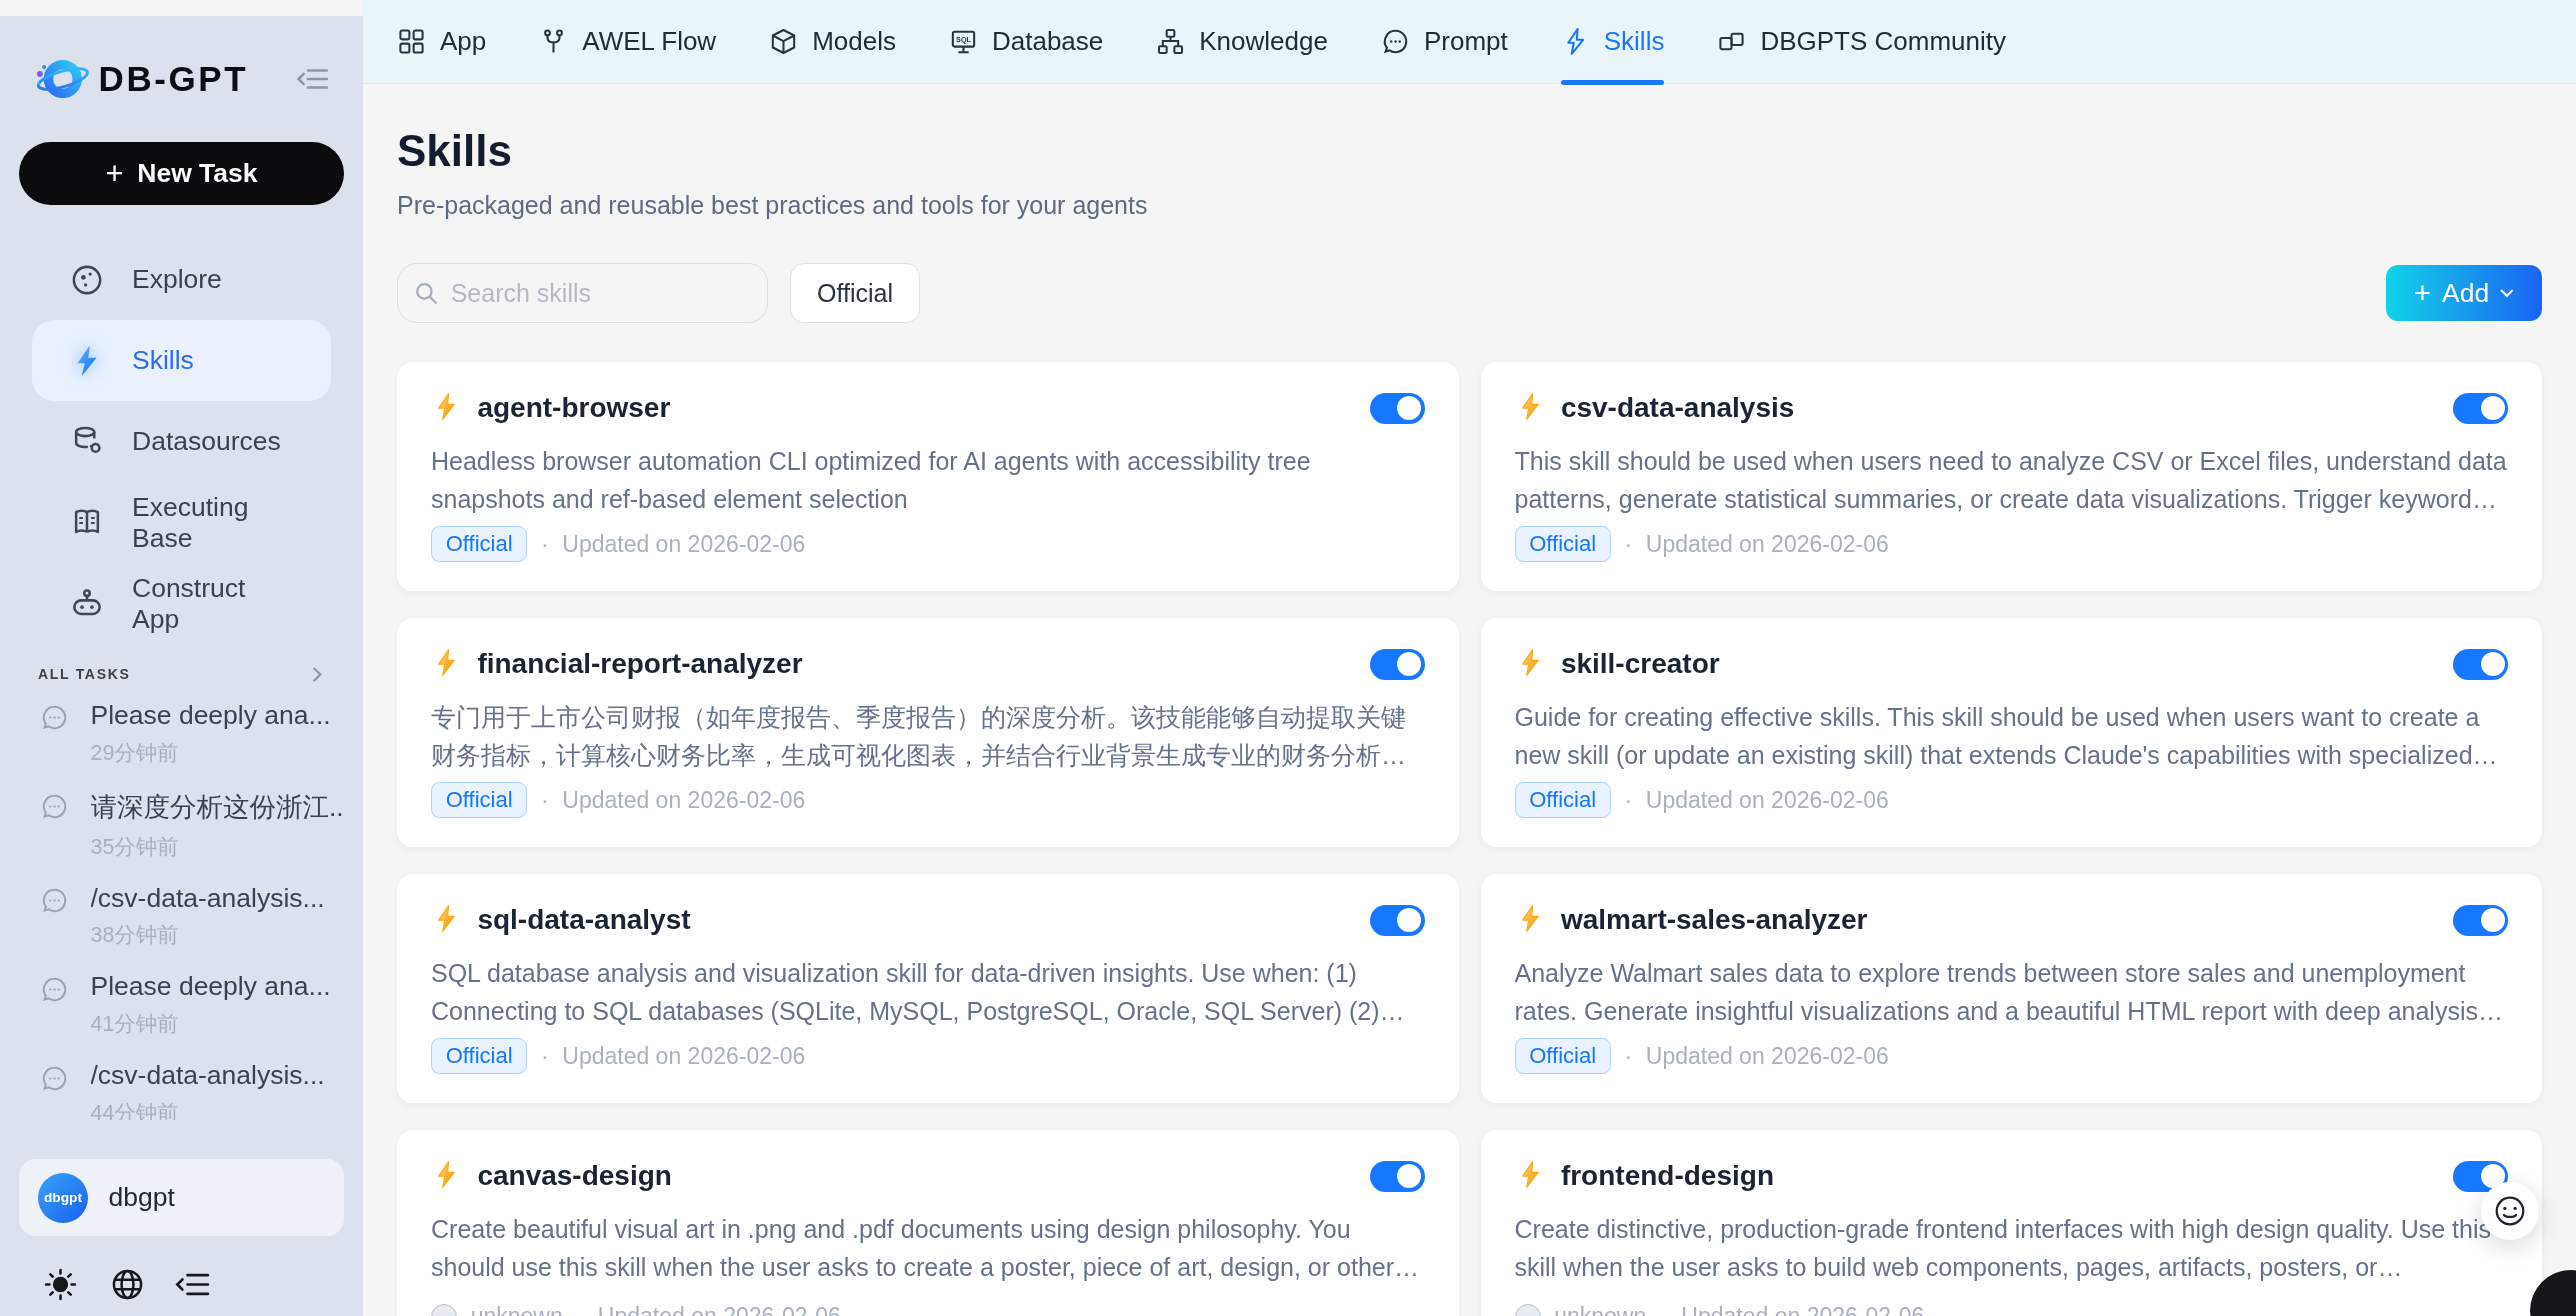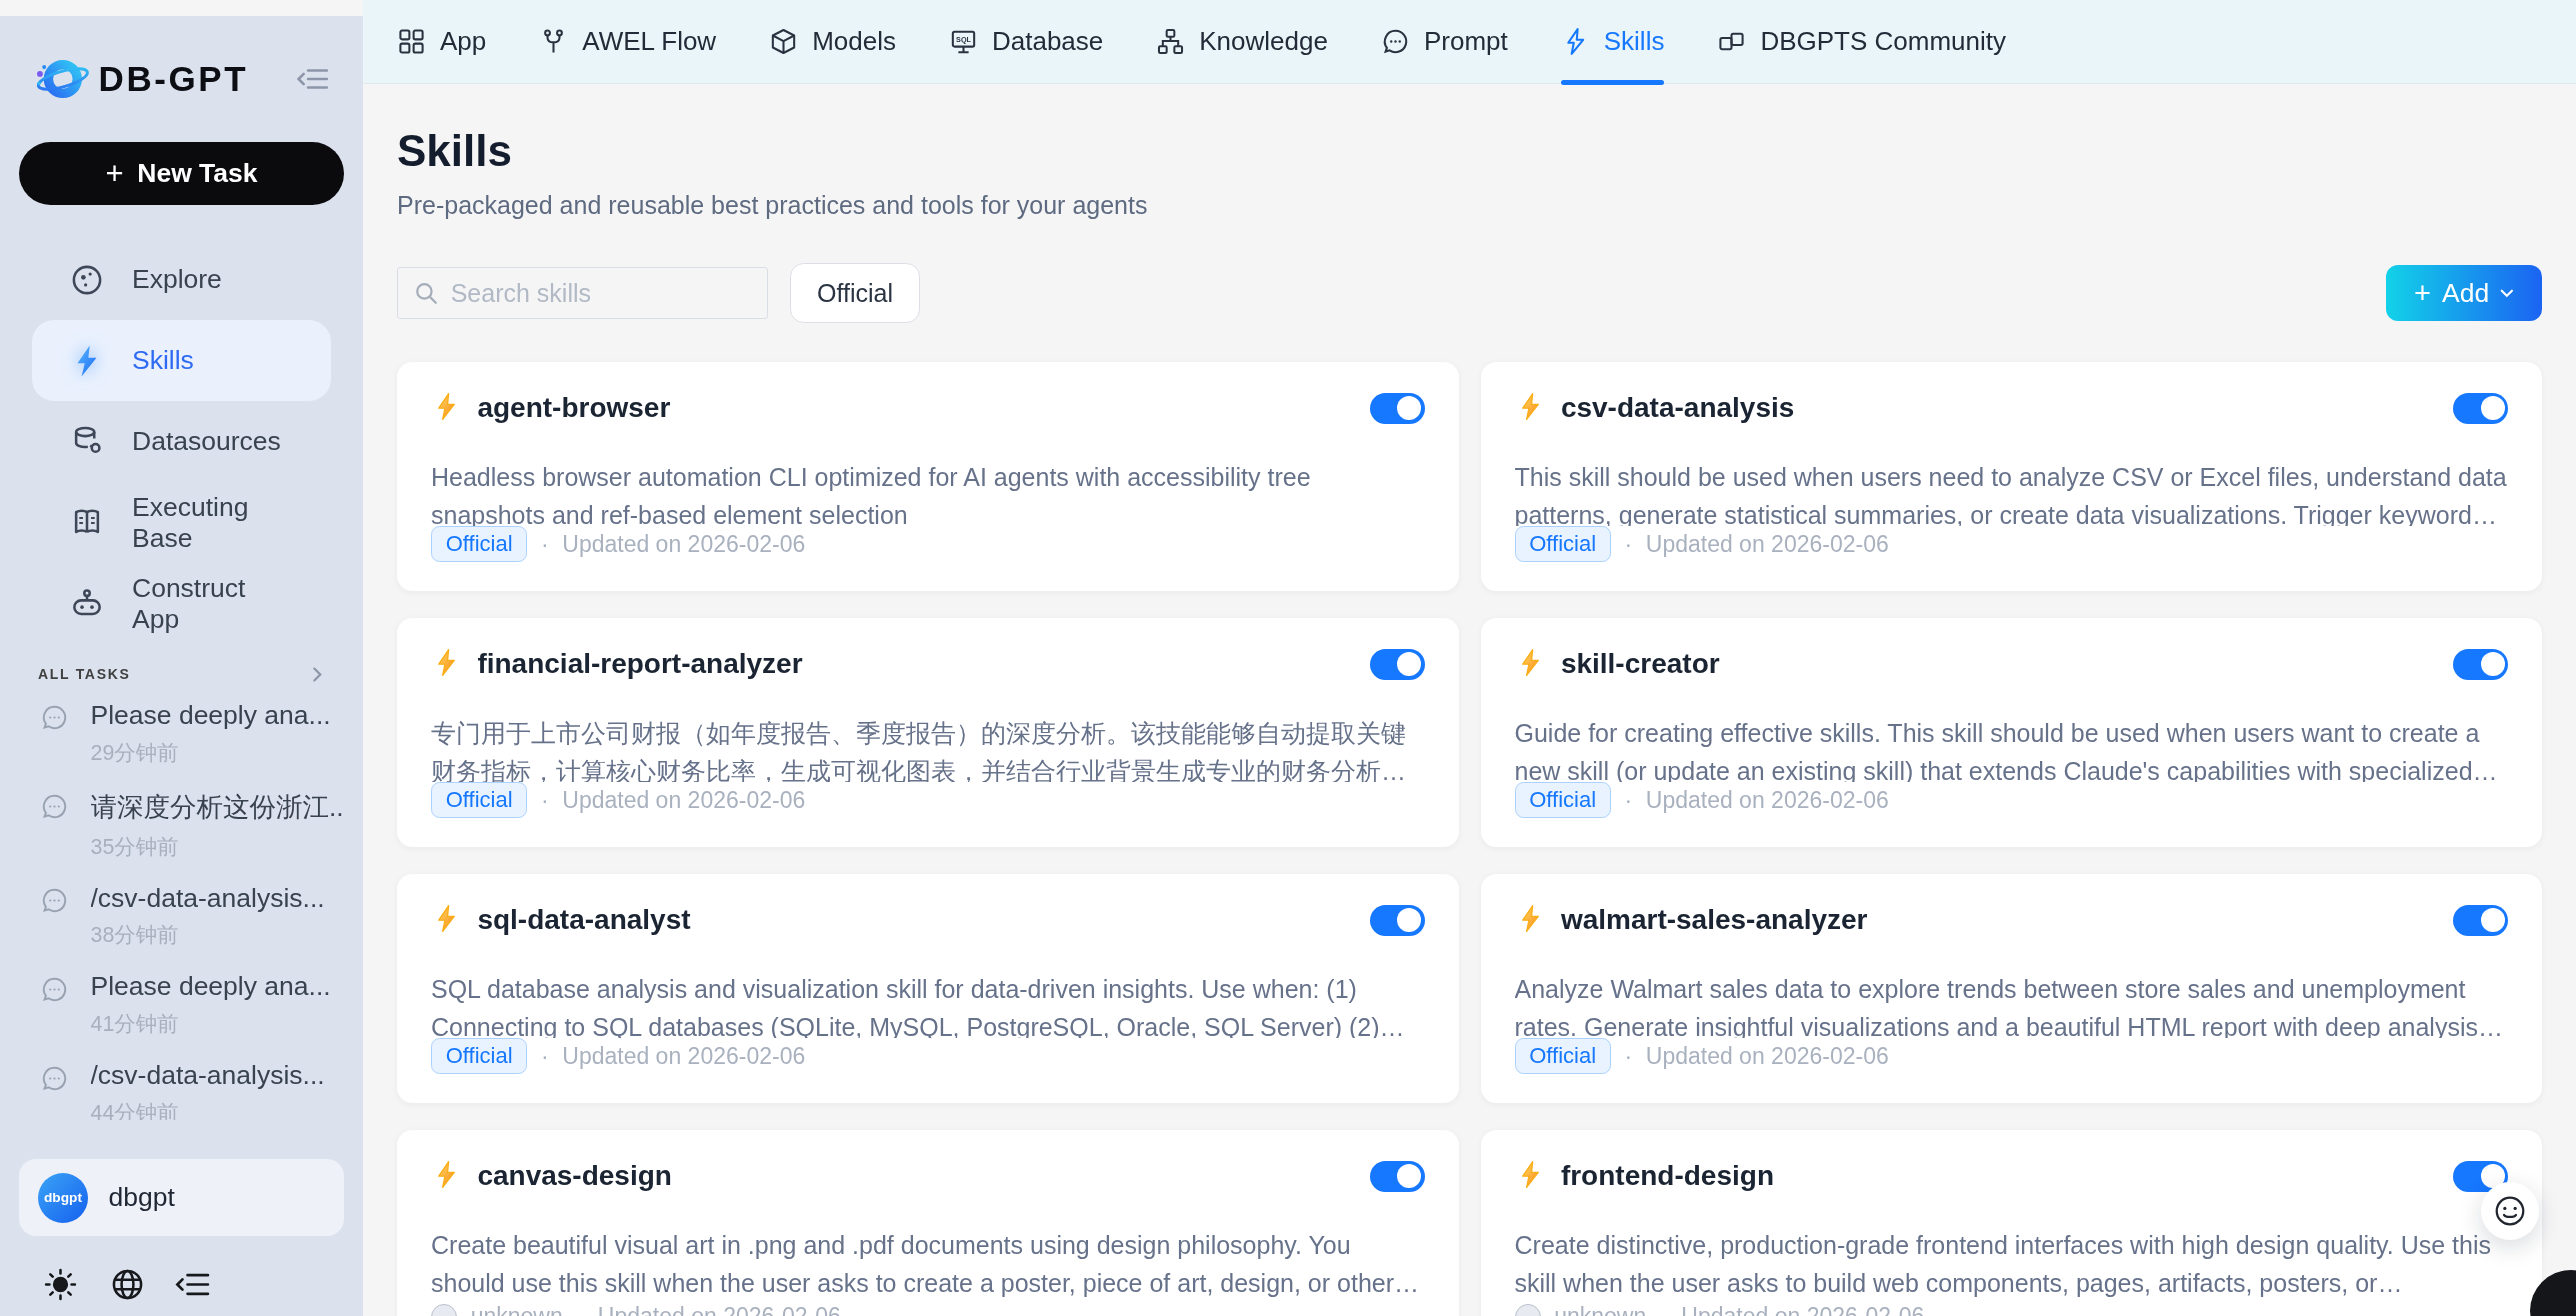--- a/index.html
+++ b/index.html
@@ -41,34 +41,34 @@
   .tab .tab-icon { display:flex; color:#2a3240; }
   .tab.active { color:#1677ff; font-weight:500; }
   .tab.active .tab-icon { color:#1677ff; }
   .tab.active::after { content:""; position:absolute; left:0; right:0; bottom:-1.7px; height:5.1px; background:#1677ff; border-radius:2.6px; }
 
   
   .main { position:absolute; left:363px; top:85px; right:0; bottom:0; background:#f5f5f6; padding:0 34px; }
   .page-title { margin-top:41px; font-size:44px; font-weight:800; color:#141d2d; }
   .page-subtitle { margin-top:15.4px; font-size:25px; color:#5d6a80; }
   .controls { margin-top:43px; display:flex; align-items:center; }
-  .search-box { width:371px; height:52px; border:1.7px solid #d9dde4; border-radius:3px; display:flex; align-items:center; padding:0 15.4px; background:transparent; }
+  .search-box { width:371px; height:60px; border:1.7px solid #d9dde4; border-radius:20px; display:flex; align-items:center; padding:0 15.4px; background:transparent; }
   .search-box input { border:none; outline:none; background:transparent; font-size:25px; color:#333c4b; margin-left:10.3px; width:291px; font-family:"Liberation Sans", sans-serif; }
   .search-box input::placeholder { color:#b1b9c5; }
   .filter-official { margin-left:22px; height:60px; padding:0 26px; border:1.7px solid #dcdfe6; border-radius:13.7px; background:#fff; font-size:25px; color:#2a3342; display:flex; align-items:center; cursor:pointer; }
   .add-btn { margin-left:auto; width:156px; height:56px; border-radius:12px; background:linear-gradient(90deg,#12d2e8,#1b63f2); color:#fff; font-size:26.5px; font-weight:500; display:flex; align-items:center; justify-content:center; gap:11px; cursor:pointer; }
   .add-btn .plus { font-size:29px; font-weight:400; }
 
   .cards { margin-top:39px; display:grid; grid-template-columns:1fr 1fr; column-gap:22px; row-gap:27px; }
   .card { height:229px; background:#fff; border-radius:15.4px; padding:29px 34px; display:flex; flex-direction:column; box-shadow:0 1.7px 6.8px rgba(25,39,62,.05); }
   .card-head { display:flex; align-items:center; }
   .card-title { margin-left:15.4px; font-size:28px; font-weight:700; color:#1b2432; }
   .toggle { margin-left:auto; width:55px; height:31px; border-radius:15.4px; background:#1677ff; position:relative; cursor:pointer; flex:0 0 auto; }
   .toggle .knob { position:absolute; top:3.4px; right:3.4px; width:24px; height:24px; border-radius:50%; background:#fff; }
-  .card-desc { margin-top:33px; font-size:25px; line-height:38px; color:#66718a; display:-webkit-box; -webkit-line-clamp:2; -webkit-box-orient:vertical; overflow:hidden; }
+  .card-desc { margin-top:17px; font-size:25px; line-height:38px; color:#66718a; display:-webkit-box; -webkit-line-clamp:2; -webkit-box-orient:vertical; overflow:hidden; }
   .card-foot { margin-top:auto; display:flex; align-items:center; gap:13.7px; }
   .badge-official { background:#e8f3ff; border:1.7px solid #abd2ff; color:#1677ff; border-radius:8.5px; padding:4.3px 13.7px; font-size:22px; }
   .badge-user { width:26px; height:26px; border-radius:50%; border:1.7px solid #b9c0cc; background:#e7eaf0; }
   .foot-name { font-size:23px; color:#a9b1bf; }
   .foot-dot { color:#a9b1bf; font-size:23px; }
   .foot-meta { font-size:23px; color:#a9b1bf; }
 
   .fab-smiley { position:absolute; left:2481px; top:1182px; width:58px; height:58px; background:#fff; border-radius:50%; box-shadow:0 6.8px 24px rgba(15,23,42,.16); display:flex; align-items:center; justify-content:center; cursor:pointer; z-index:5; }
   .corner-blob { position:absolute; right:-36px; bottom:-36px; width:82px; height:82px; border-radius:50%; background:#15161a; z-index:4; }
 </style>

